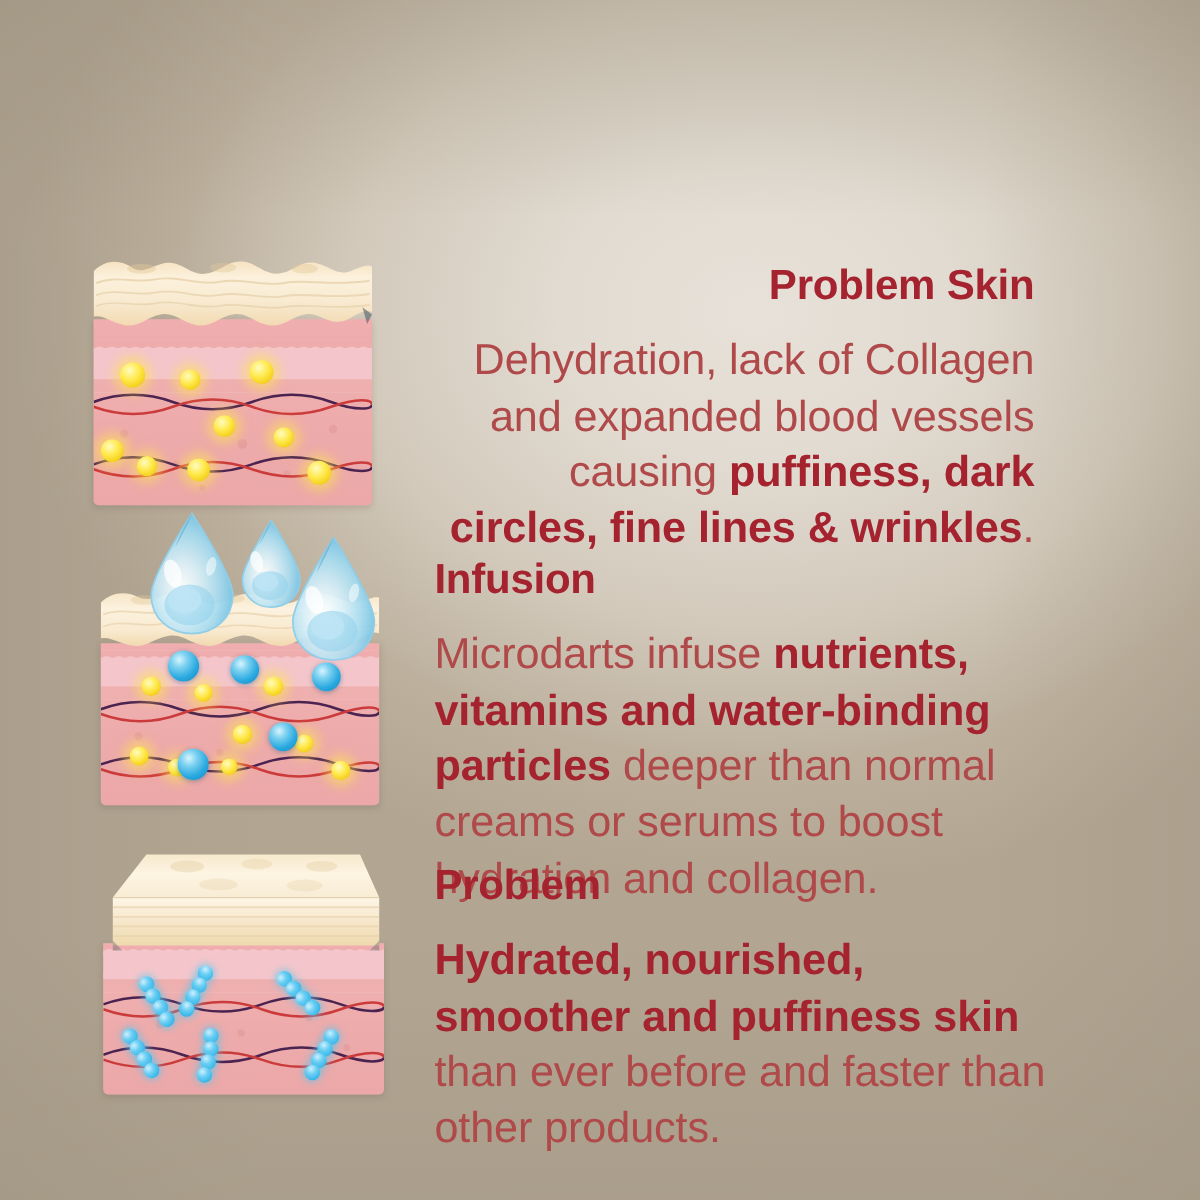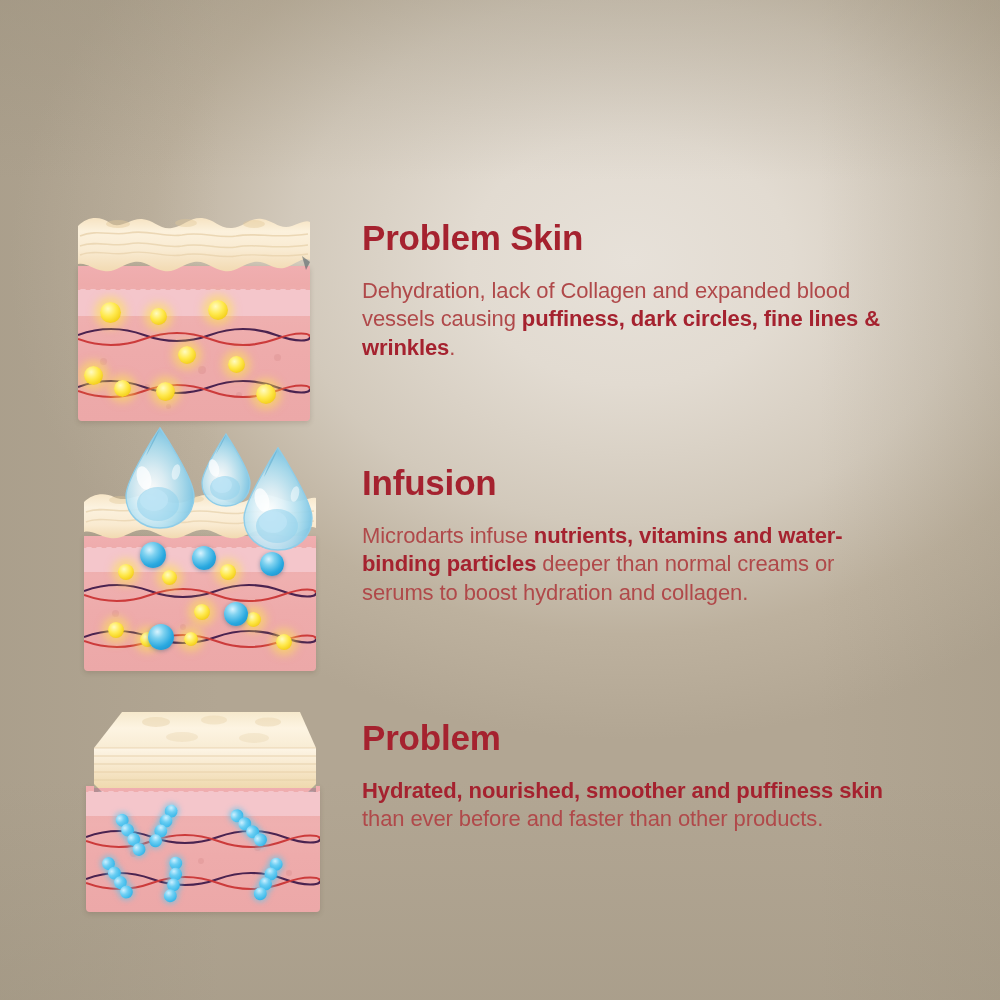--- a/index.html
+++ b/index.html
@@ -38,21 +38,21 @@
   
   .row{ position:absolute; }
   .art{ position:absolute; }
   .txt{ position:absolute; }
 
   .sec-head{
     font-size:35px; font-weight:700; color:#a5222f;
     letter-spacing:-.2px; margin-bottom:8px; line-height:1.05;
   }
   .sec-body{
-    font-size:22px; font-weight:400; color:#b0494a;
+    font-size:36px; font-weight:400; color:#b0494a;
     line-height:1.30; letter-spacing:-.1px;margin-top:20px;
   }
   .sec-body b{ font-weight:700; color:#a5222f; }
 
   
   .skin{ position:absolute; overflow:visible; }
   .skin .body{
     position:absolute; left:0; right:0; bottom:0;
     border-radius:0 0 4px 4px;
     overflow:hidden;
@@ -183,21 +183,21 @@
             <path d="M2 39 C 18 33, 34 40, 50 37 C 70 33, 86 42, 104 39 C 124 35, 140 43, 158 40 C 178 36, 196 43, 230 38" fill="none" stroke="rgba(222,195,150,.45)" stroke-width="1.4"></path>
             <ellipse cx="40" cy="8" rx="12" ry="4" fill="rgba(226,199,152,.45)"></ellipse>
             <ellipse cx="108" cy="7" rx="11" ry="4" fill="rgba(226,199,152,.40)"></ellipse>
             <ellipse cx="176" cy="8" rx="11" ry="4" fill="rgba(226,199,152,.42)"></ellipse>
             <path d="M224 40 L232 46 L228 54 Z" fill="rgba(70,85,95,.55)"></path>
           </svg>
         </div>
       </div>
     </div>
 
-    <div class="txt" style="left:362px;top:20px;width:520px;">
+    <div class="txt" style="left:342px;top:20px;width:520px;text-align:right;">
       <div class="sec-head">Problem Skin</div>
       <div class="sec-body">
         <span>Dehydration, lack of Collagen and expanded blood vessels causing </span><b>puffiness, dark circles, fine lines &amp; wrinkles</b><span>.</span>
       </div>
     </div>
   </div>
 
   <div class="row" style="left:0;top:420px;width:1000px;height:250px;">
 
     <div class="art" style="left:84px;top:6px;width:232px;height:245px;">

